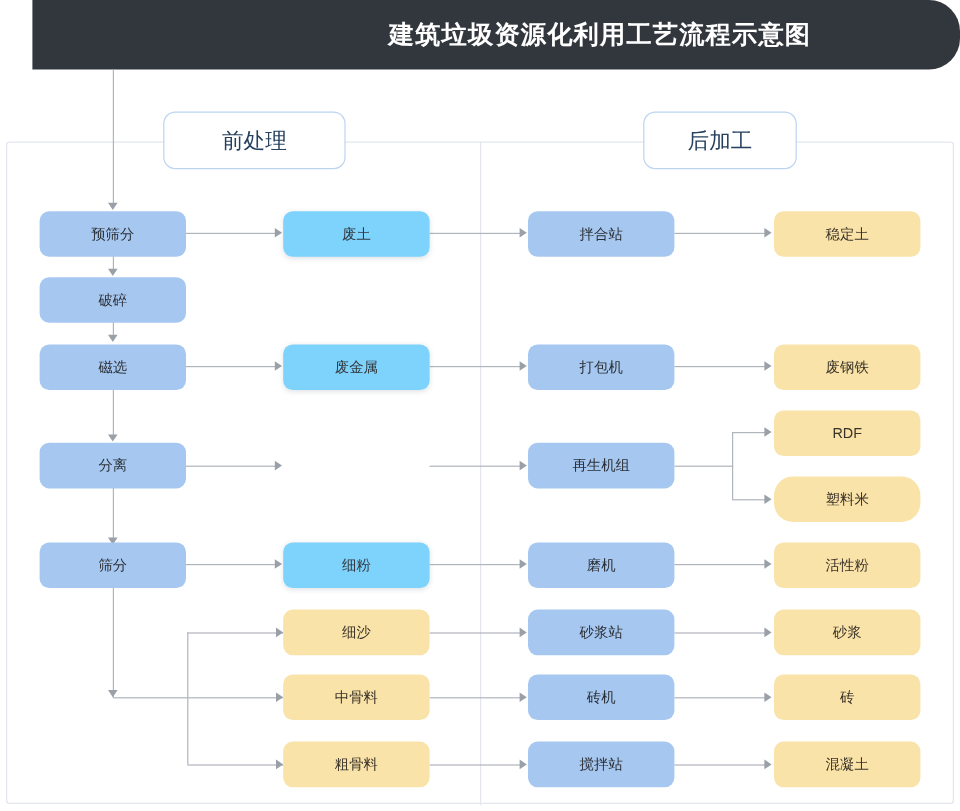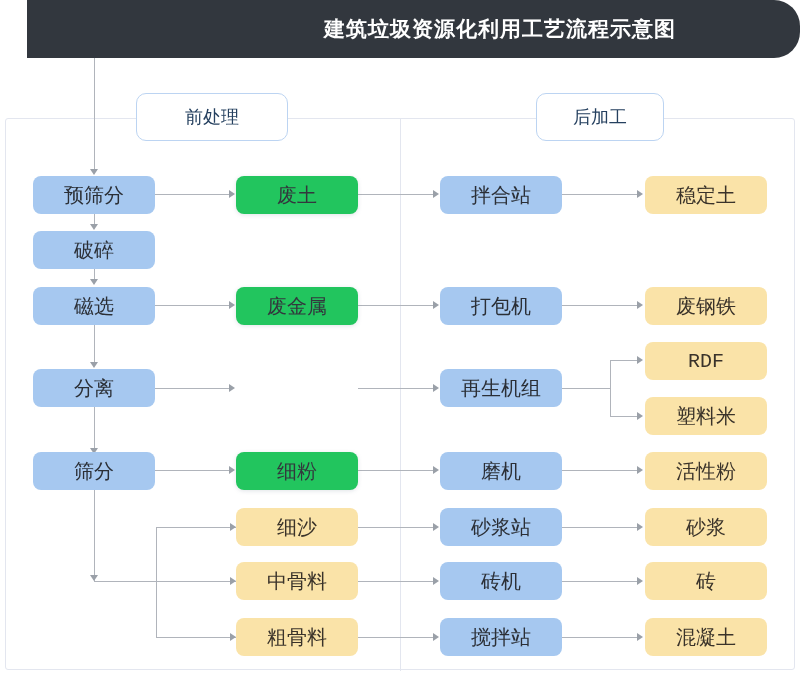--- a/index.html
+++ b/index.html
@@ -57,28 +57,27 @@
     box-sizing:border-box;
   }
   #stage-pre{left:136px;top:93px;width:152px;}
   #stage-post{left:536px;top:93px;width:128px;}
 
   
   .node{
     position:absolute;height:38px;
     border-radius:8px;
     display:flex;align-items:center;justify-content:center;
-    font-size:20px;white-space:nowrap;
+    font-size:12px;white-space:nowrap;
     box-sizing:border-box;
-    font-family:Liberation Mono, monospace;
   }
   .node.blue{background:#a6c8f0;color:#2b2f36;}
   .node.yellow{background:#fae3a8;color:#3a332a;}
   .node.white{
-    background:#22c55e;color:#33373d;
+    background:#7dd3fc;color:#33373d;
     box-shadow:0 1px 4px rgba(120,130,150,0.22);
   }
 
   
   .col-a{left:33px;width:122px;}
   .col-b{left:236px;width:122px;}
   .col-c{left:440px;width:122px;}
   .col-d{left:645px;width:122px;}
 
   
@@ -199,19 +198,19 @@
   <div class="node blue col-c" style="top:287px;">打包机</div>
   <div class="node blue col-c" style="top:369px;">再生机组</div>
   <div class="node blue col-c" style="top:452px;">磨机</div>
   <div class="node blue col-c" style="top:508px;">砂浆站</div>
   <div class="node blue col-c" style="top:562px;">砖机</div>
   <div class="node blue col-c" style="top:618px;">搅拌站</div>
 
   <div class="node yellow col-d" style="top:176px;">稳定土</div>
   <div class="node yellow col-d" style="top:287px;">废钢铁</div>
   <div class="node yellow col-d" style="top:342px;">RDF</div>
-  <div class="node yellow col-d" style="top:397px;">塑料米</div>
+  <div class="node yellow col-d" style="top:397px;border-radius:16px;">塑料米</div>
   <div class="node yellow col-d" style="top:452px;">活性粉</div>
   <div class="node yellow col-d" style="top:508px;">砂浆</div>
   <div class="node yellow col-d" style="top:562px;">砖</div>
   <div class="node yellow col-d" style="top:618px;">混凝土</div>
 
 </div>
 
 </body></html>

